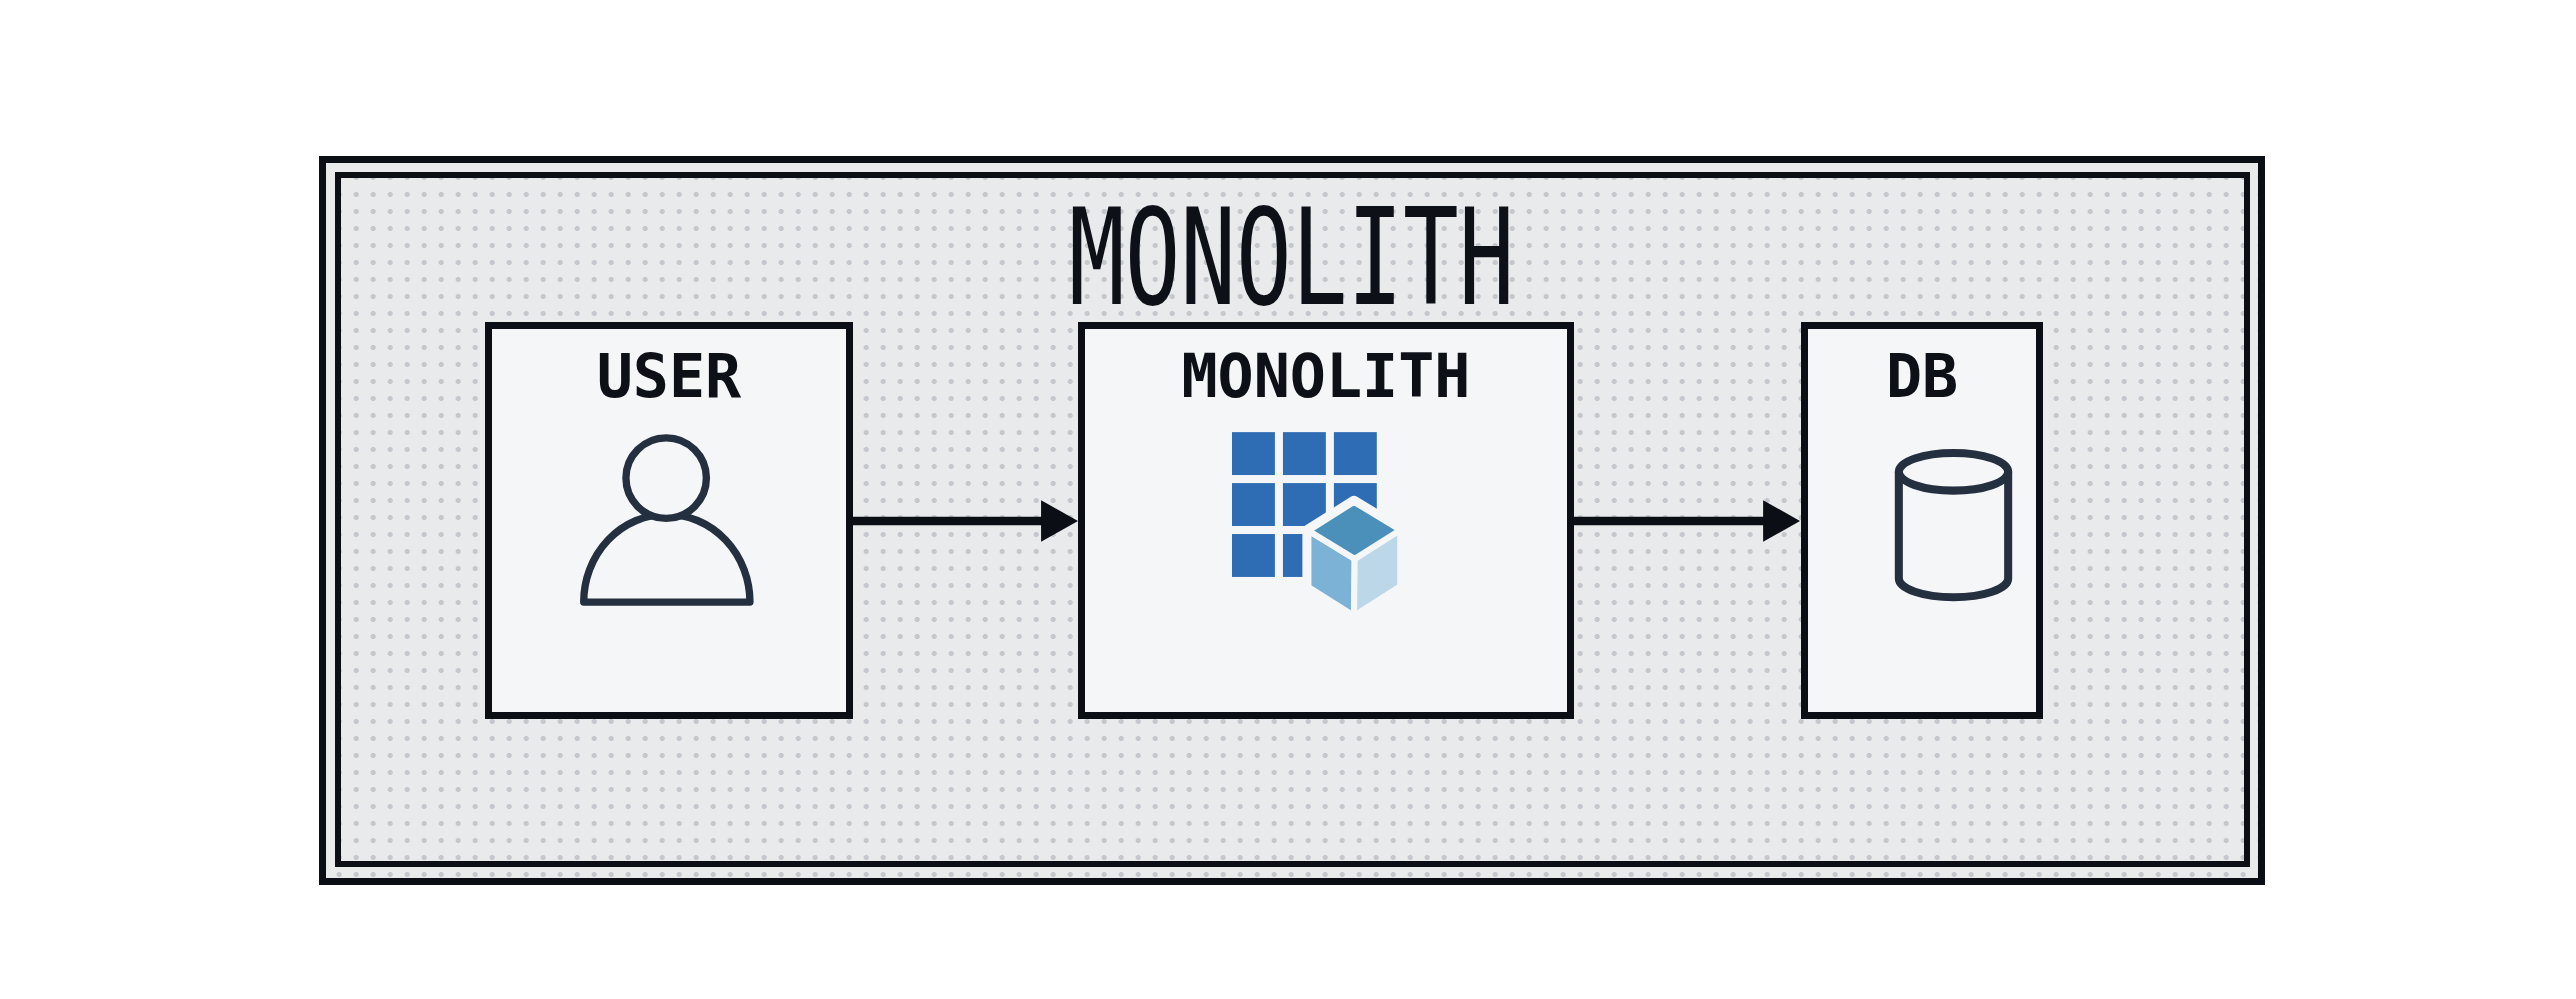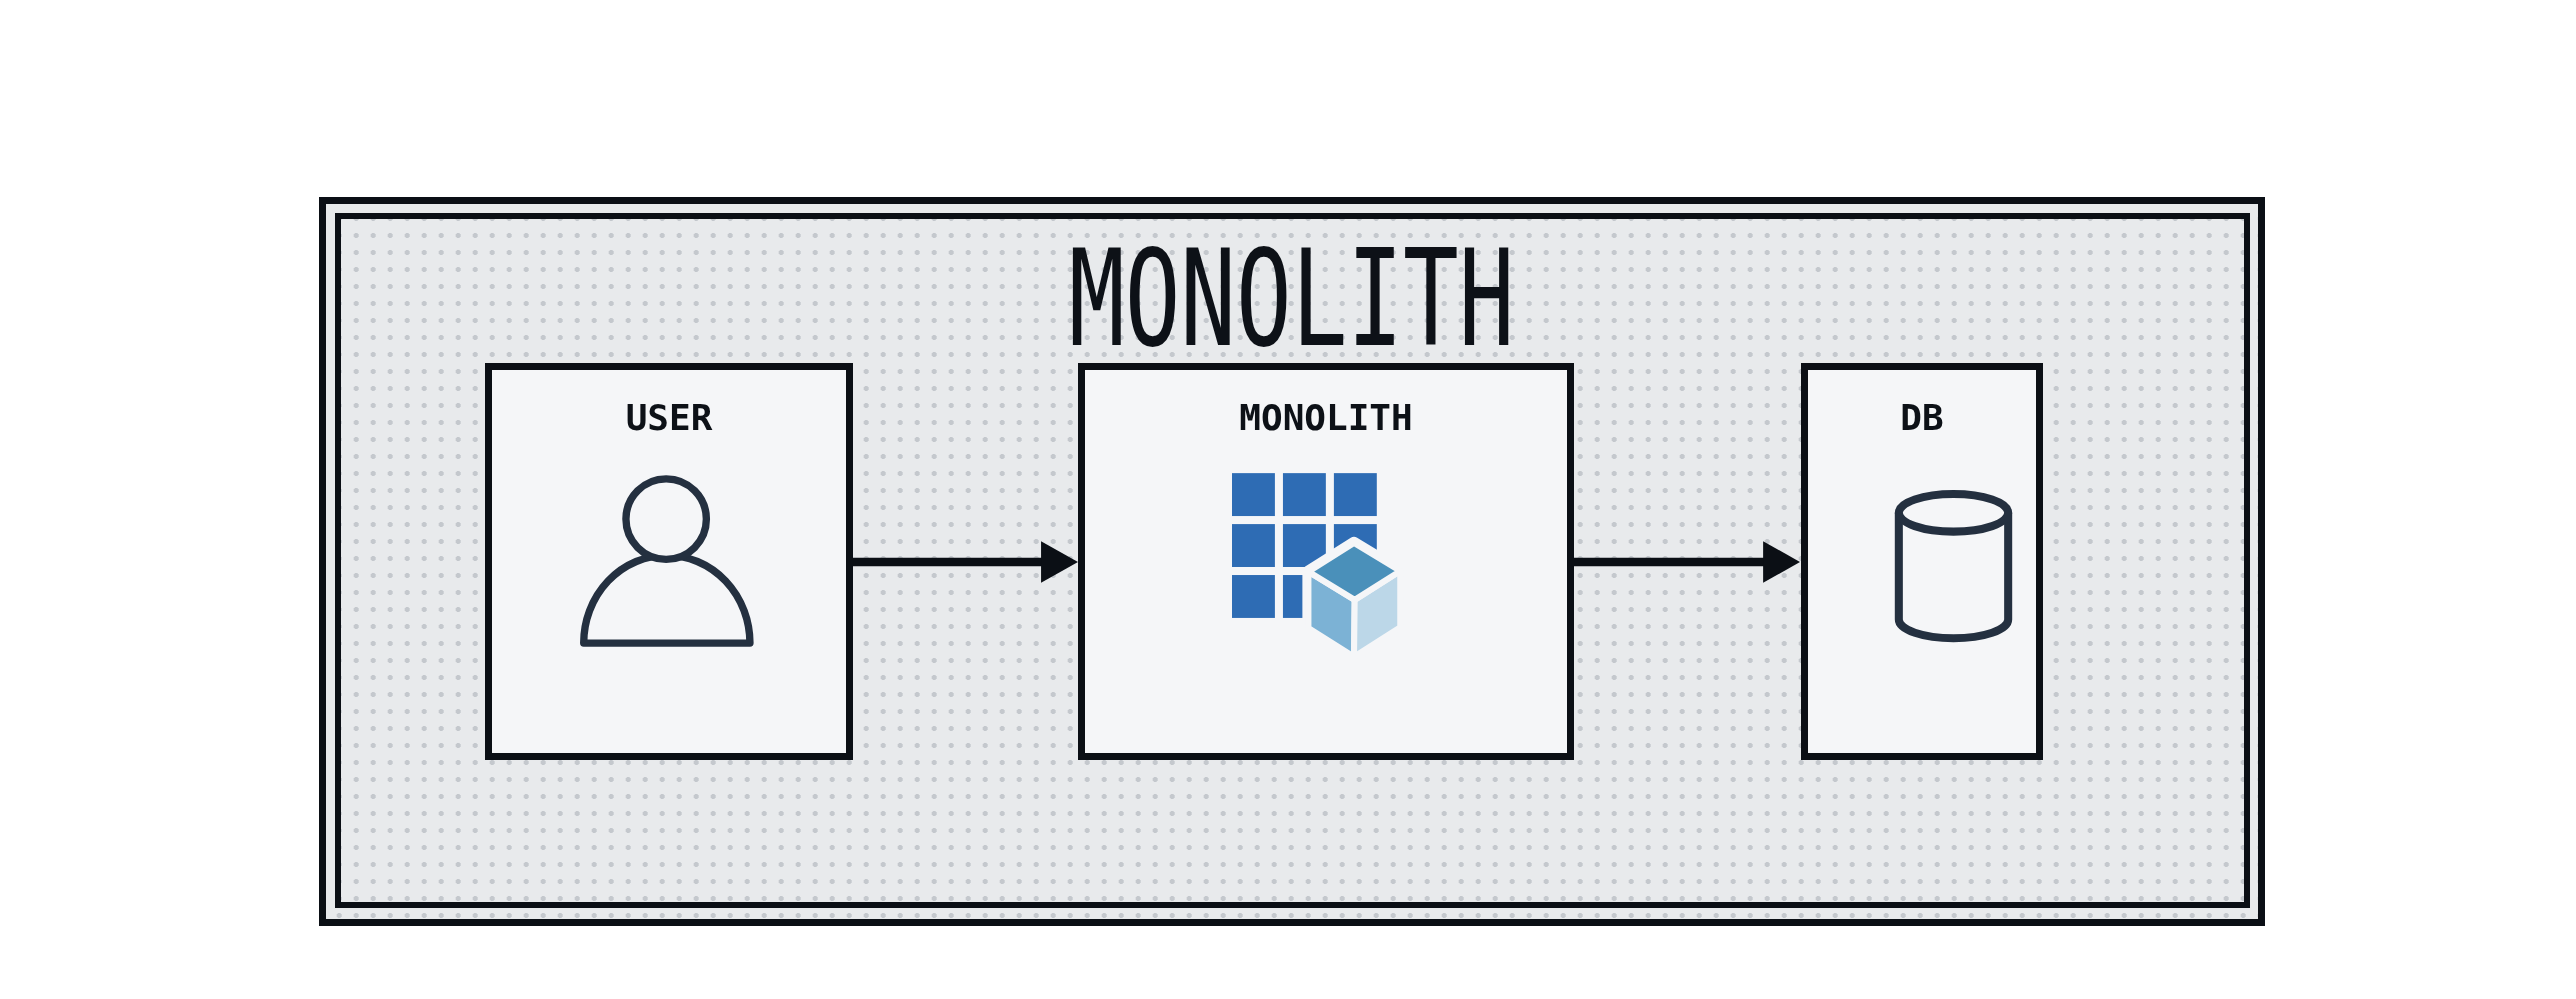--- a/index.html
+++ b/index.html
@@ -3,21 +3,21 @@
 <meta charset="utf-8">
 <style>
   * { margin: 0; padding: 0; box-sizing: border-box; }
   html, body { width: 2576px; height: 1000px; }
   body {
     background: #ffffff;
     font-family: "DejaVu Sans Mono", "Liberation Mono", monospace;
     position: relative;
     overflow: hidden;
   }
-  .canvas { position: absolute; inset: 0; margin-top: 41px; }
+  .canvas { position: absolute; inset: 0; }
 
   
   .outer-frame {
     position: absolute;
     left: 319px; top: 156px;
     width: 1946px; height: 729px;
     border: 7.4px solid #0b0f15;
     background-color: #e8eaec;
     background-image: radial-gradient(circle, #c4c8cd 2.3px, rgba(0,0,0,0) 2.7px);
     background-size: 17px 17px;
@@ -58,21 +58,21 @@
     background: #f5f6f8;
   }
   .node-user     { left: 485px;  width: 368px; }
   .node-monolith { left: 1078px; width: 496px; }
   .node-db       { left: 1801px; width: 242px; }
   .node-label {
     position: absolute;
     left: 0; right: 0;
     top: 22px;               
     text-align: center;
-    font-size: 36px;
+    font-size: 60px;
     line-height: 51px;
     font-weight: bold;
     color: #0d1117;
     letter-spacing: 0px;
     white-space: nowrap;
   }
 
   .icon-svg { position: absolute; }
   .person-svg   { left: 577px;  top: 433px; }
   .gridcube-svg { left: 1232px; top: 432px; }

